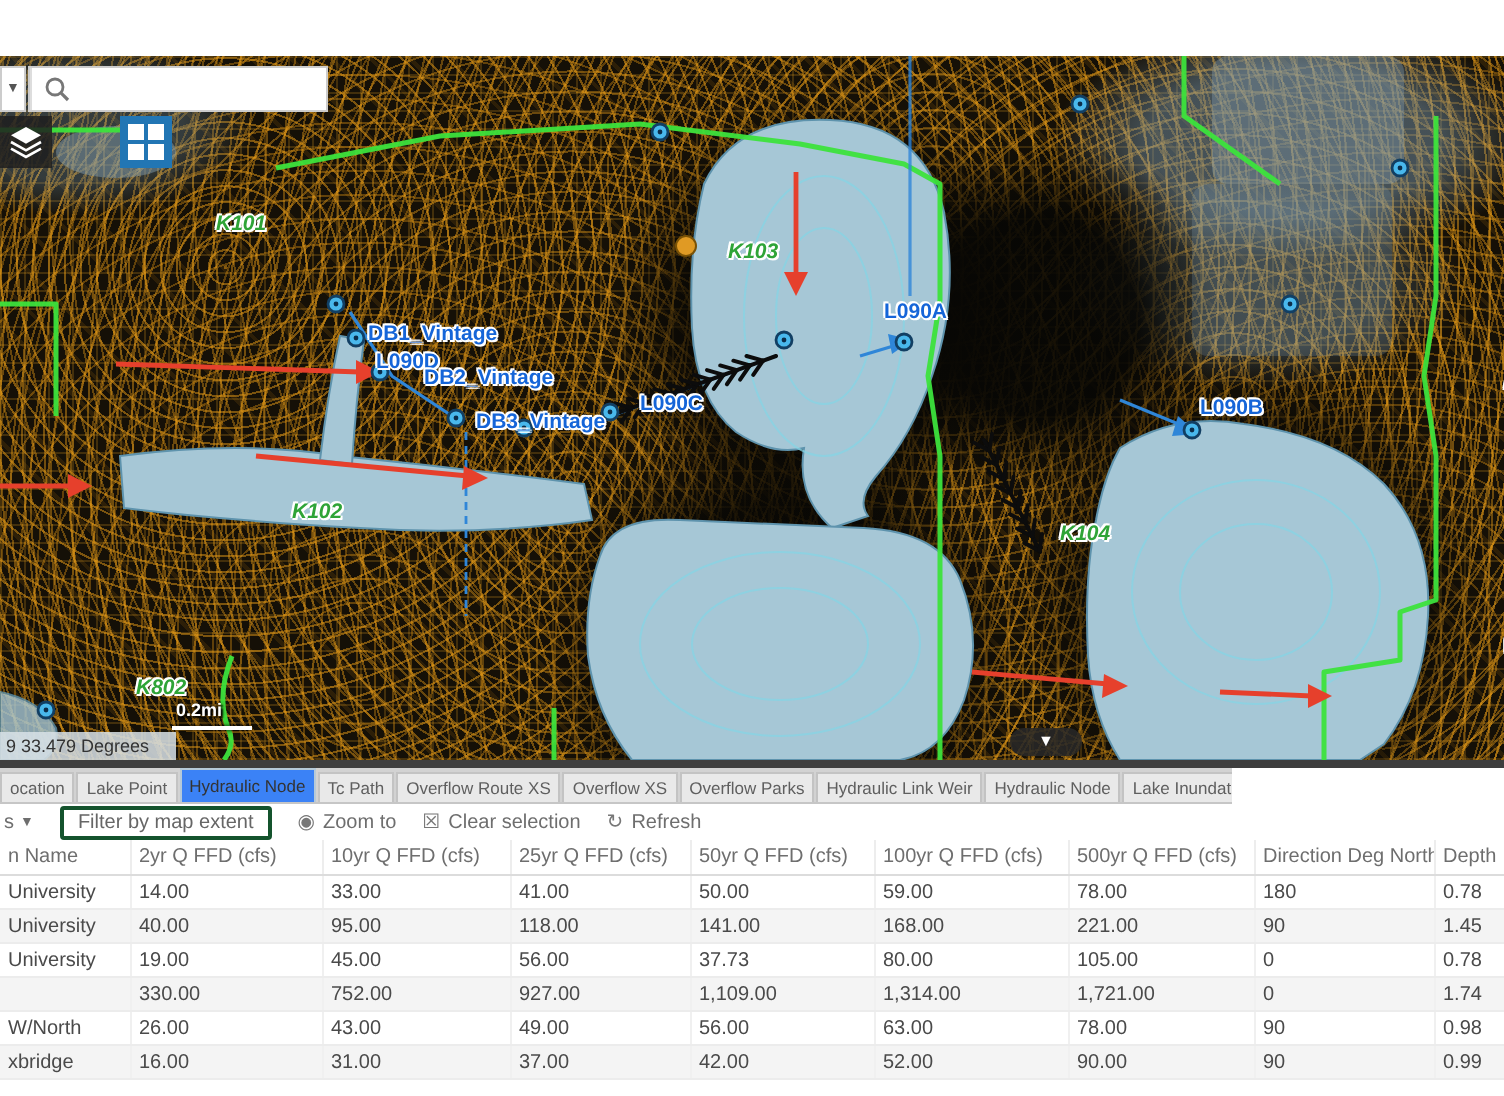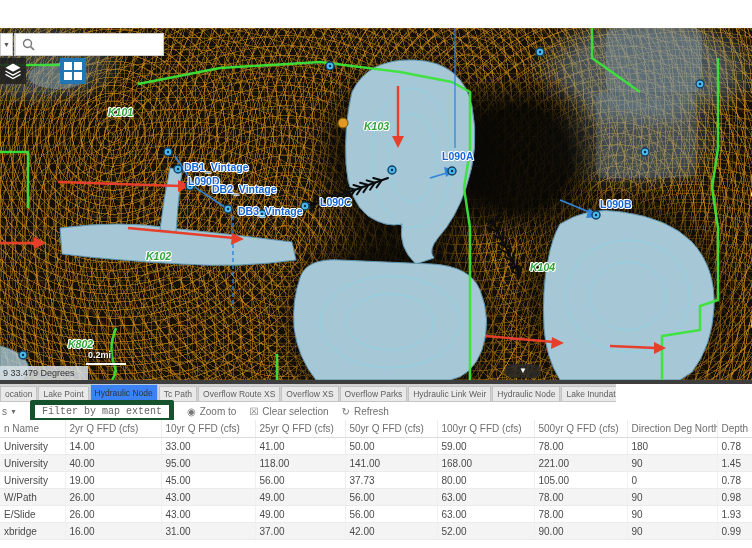--- a/index.html
+++ b/index.html
@@ -81,22 +81,22 @@
   .divider{position:absolute;left:0;top:380px;width:752px;height:4px;background:#3e3e3e;}
   .tabbar{position:absolute;left:0;top:384px;width:616px;height:18px;background:#d2d2d2;display:flex;
       overflow:hidden;border-bottom:1px solid #c6c6c6;box-sizing:border-box;}
   .tab{flex:0 0 auto;font-size:8.5px;color:#5f5f5f;background:#e9e9e9;border:1px solid #c3c3c3;border-bottom:none;
       padding:0 4px;margin-top:2px;margin-right:1px;display:flex;align-items:center;white-space:nowrap;cursor:pointer;}
   .tab.active{background:#3b82f6;color:#333;margin-top:0;border-color:#b5c9d8;}
   .toolbar{position:absolute;left:0;top:402px;width:752px;height:18px;background:#fff;display:flex;align-items:center;
       gap:13px;font-size:10px;color:#6e6e6e;box-sizing:border-box;padding-left:2px;}
   .toolbar .opts{display:flex;align-items:center;gap:3px;cursor:pointer;}
   .toolbar .opts .caret{font-size:7px;}
-  .toolbar button.filter{border:5px solid #14532d;background:#fff;border-radius:2px;color:#666;font-size:10px;
-      padding:1px 7px;cursor:pointer;font-family:Liberation Mono, monospace;}
+  .toolbar button.filter{border:2px solid #14532d;background:#fff;border-radius:2px;color:#666;font-size:10px;
+      padding:1px 7px;cursor:pointer;font-family:Liberation Sans, sans-serif;}
   .toolbar .tool{display:flex;align-items:center;gap:4px;cursor:pointer;}
   .toolbar .ticon{font-size:10px;color:#777;}
 
   table.attr{position:absolute;left:0;top:420px;width:752px;border-collapse:collapse;table-layout:fixed;
       font-size:10px;color:#4a4a4a;background:#fff;}
   table.attr th{font-weight:normal;color:#6e6e6e;text-align:left;padding:3px 4px;border-bottom:1px solid #dcdcdc;
       border-left:1px solid #ededed;white-space:nowrap;overflow:hidden;}
   table.attr td{padding:2px 4px;border-bottom:1px solid #ececec;border-left:1px solid #f0f0f0;white-space:nowrap;
       overflow:hidden;height:12px;}
   table.attr th:first-child,table.attr td:first-child{border-left:none;}
@@ -388,40 +388,40 @@
           <td>19.00</td>
           <td>45.00</td>
           <td>56.00</td>
           <td>37.73</td>
           <td>80.00</td>
           <td>105.00</td>
           <td>0</td>
           <td>0.78</td>
         </tr>
         <tr>
-          <td>W/Path</td>
+          <td></td>
+          <td>330.00</td>
+          <td>752.00</td>
+          <td>927.00</td>
+          <td>1,109.00</td>
+          <td>1,314.00</td>
+          <td>1,721.00</td>
+          <td>0</td>
+          <td>1.74</td>
+        </tr>
+        <tr>
+          <td>W/North</td>
           <td>26.00</td>
           <td>43.00</td>
           <td>49.00</td>
           <td>56.00</td>
           <td>63.00</td>
           <td>78.00</td>
           <td>90</td>
           <td>0.98</td>
-        </tr>
-        <tr>
-          <td>E/Slide</td>
-          <td>26.00</td>
-          <td>43.00</td>
-          <td>49.00</td>
-          <td>56.00</td>
-          <td>63.00</td>
-          <td>78.00</td>
-          <td>90</td>
-          <td>1.93</td>
         </tr>
         <tr>
           <td>xbridge</td>
           <td>16.00</td>
           <td>31.00</td>
           <td>37.00</td>
           <td>42.00</td>
           <td>52.00</td>
           <td>90.00</td>
           <td>90</td>

